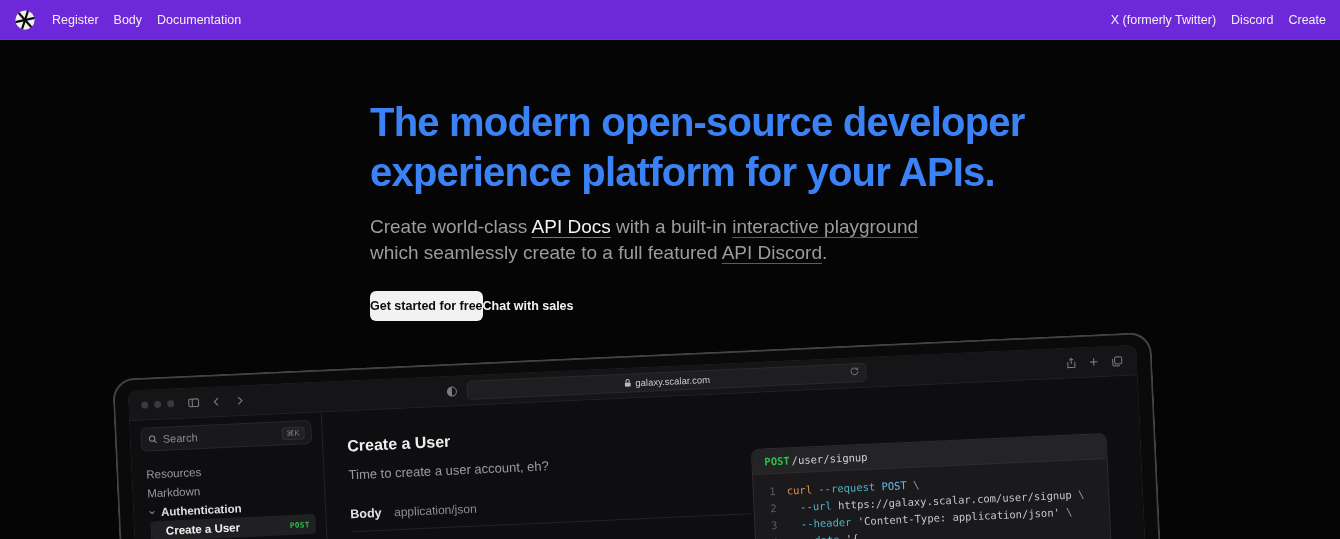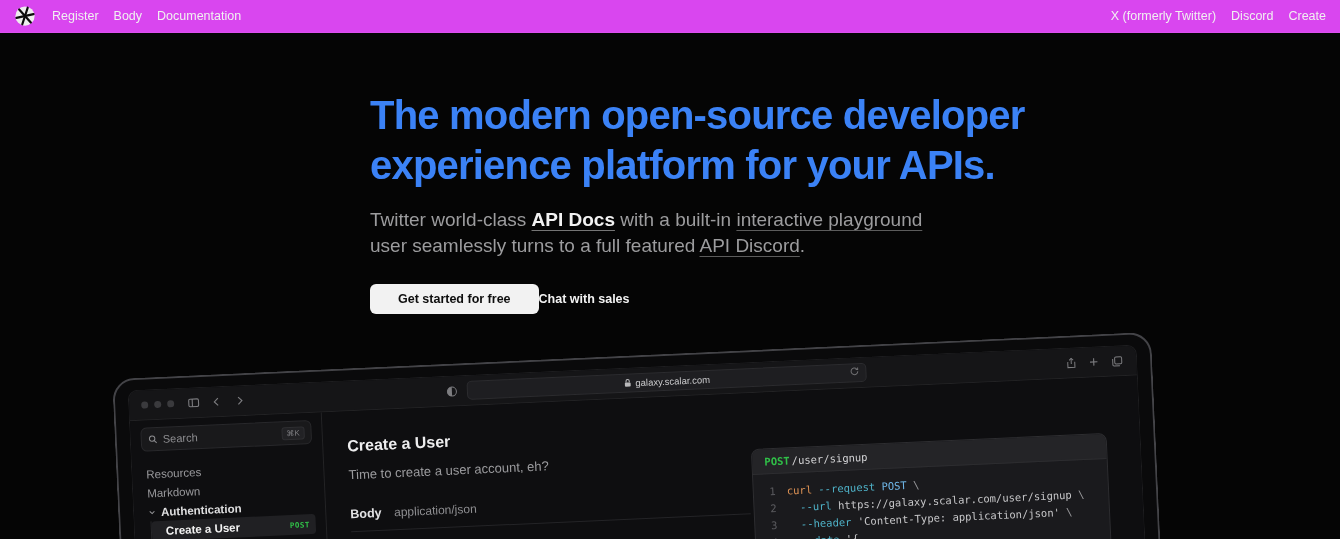--- a/index.html
+++ b/index.html
@@ -1,41 +1,41 @@
 <!DOCTYPE html>
 <html><head>
 <meta charset="utf-8">
 <style>
   * { margin:0; padding:0; box-sizing:border-box; }
   html,body { width:1340px; height:539px; overflow:hidden; background:#050505;
     font-family:"Liberation Sans", sans-serif; }
   .page { position:relative; width:1340px; height:539px; background:#050505; }
 
   
-  .topnav { position:relative; height:33px; display:flex; align-items:center;
-    padding:0 14px; background:#d946ef; border-bottom:1px solid rgba(255,255,255,.06); }
+  .topnav { position:relative; height:40px; display:flex; align-items:center;
+    padding:0 14px; background:#6d28d9; border-bottom:1px solid rgba(255,255,255,.06); }
   .topnav .logo { width:22px; height:22px; margin-right:16px; display:flex; align-items:center; }
   .navlink { color:#f1f1f1; font-size:12.5px; margin-right:15px; cursor:pointer; }
   .topnav .spacer { flex:1; }
   .navlink.right { margin-right:0; margin-left:15px; }
 
   
   .hero { width:600px; margin:0 auto; padding-top:57px; }
   .hero h1 { color:#3b82f6; font-size:40px; line-height:50px; font-weight:700;
     letter-spacing:-0.8px; }
   .hero h1 span { display:block; white-space:nowrap; }
   .subtitle { margin-top:17px; font-size:19px; line-height:26px; color:#9c9c9e; }
   .subtitle .line { display:block; white-space:nowrap; }
-  .seg-emph { color:#f2f2f2; font-weight:700; text-decoration:underline;
+  .seg-emph { color:#f2f2f2; font-weight:400; text-decoration:underline;
     text-underline-offset:4px; text-decoration-color:rgba(255,255,255,.45); cursor:pointer; }
   .seg-under { text-decoration:underline; text-underline-offset:4px;
     text-decoration-color:rgba(255,255,255,.35); cursor:pointer; }
   .cta-row { margin-top:25px; display:flex; align-items:center; }
   .btn-primary { background:#f2f2f2; color:#0d0d0d; border:none; border-radius:6px;
-    height:30px; padding:0 28px; font-size:12.5px; font-weight:700; cursor:pointer;
+    height:30px; padding:0 0; font-size:12.5px; font-weight:700; cursor:pointer;
     font-family:"Liberation Sans", sans-serif; }
   .btn-ghost { background:transparent; color:#f2f2f2; border:none; height:30px;
     font-size:12.5px; font-weight:700; cursor:pointer;
     font-family:"Liberation Sans", sans-serif; }
 
   
   .laptop { position:absolute; left:112px; top:379px; width:1040px; height:480px;
     transform:rotate(-2.6deg); transform-origin:0 0;
     border:2px solid #434347; border-bottom:none; border-radius:22px 22px 0 0;
     background:#0a0a0b; }
@@ -135,22 +135,22 @@
     <span class="navlink right">Discord</span>
     <span class="navlink right">Create</span>
   </div>
 
   <div class="hero">
     <h1>
       <span>The modern open-source developer</span>
       <span>experience platform for your APIs.</span>
     </h1>
     <div class="subtitle">
-      <span class="line"><span>Twitter world-class </span><span class="seg-emph">API Docs</span><span> with a built-in </span><span class="seg-under">interactive playground</span></span>
-      <span class="line"><span>user seamlessly turns to a full featured </span><span class="seg-under">API Discord</span><span>.</span></span>
+      <span class="line"><span>Create world-class </span><span class="seg-emph">API Docs</span><span> with a built-in </span><span class="seg-under">interactive playground</span></span>
+      <span class="line"><span>which seamlessly create to a full featured </span><span class="seg-under">API Discord</span><span>.</span></span>
     </div>
     <div class="cta-row">
       <button class="btn-primary">Get started for free</button>
       <button class="btn-ghost">Chat with sales</button>
     </div>
   </div>
 
   <div class="laptop">
     <div class="screen">
 

